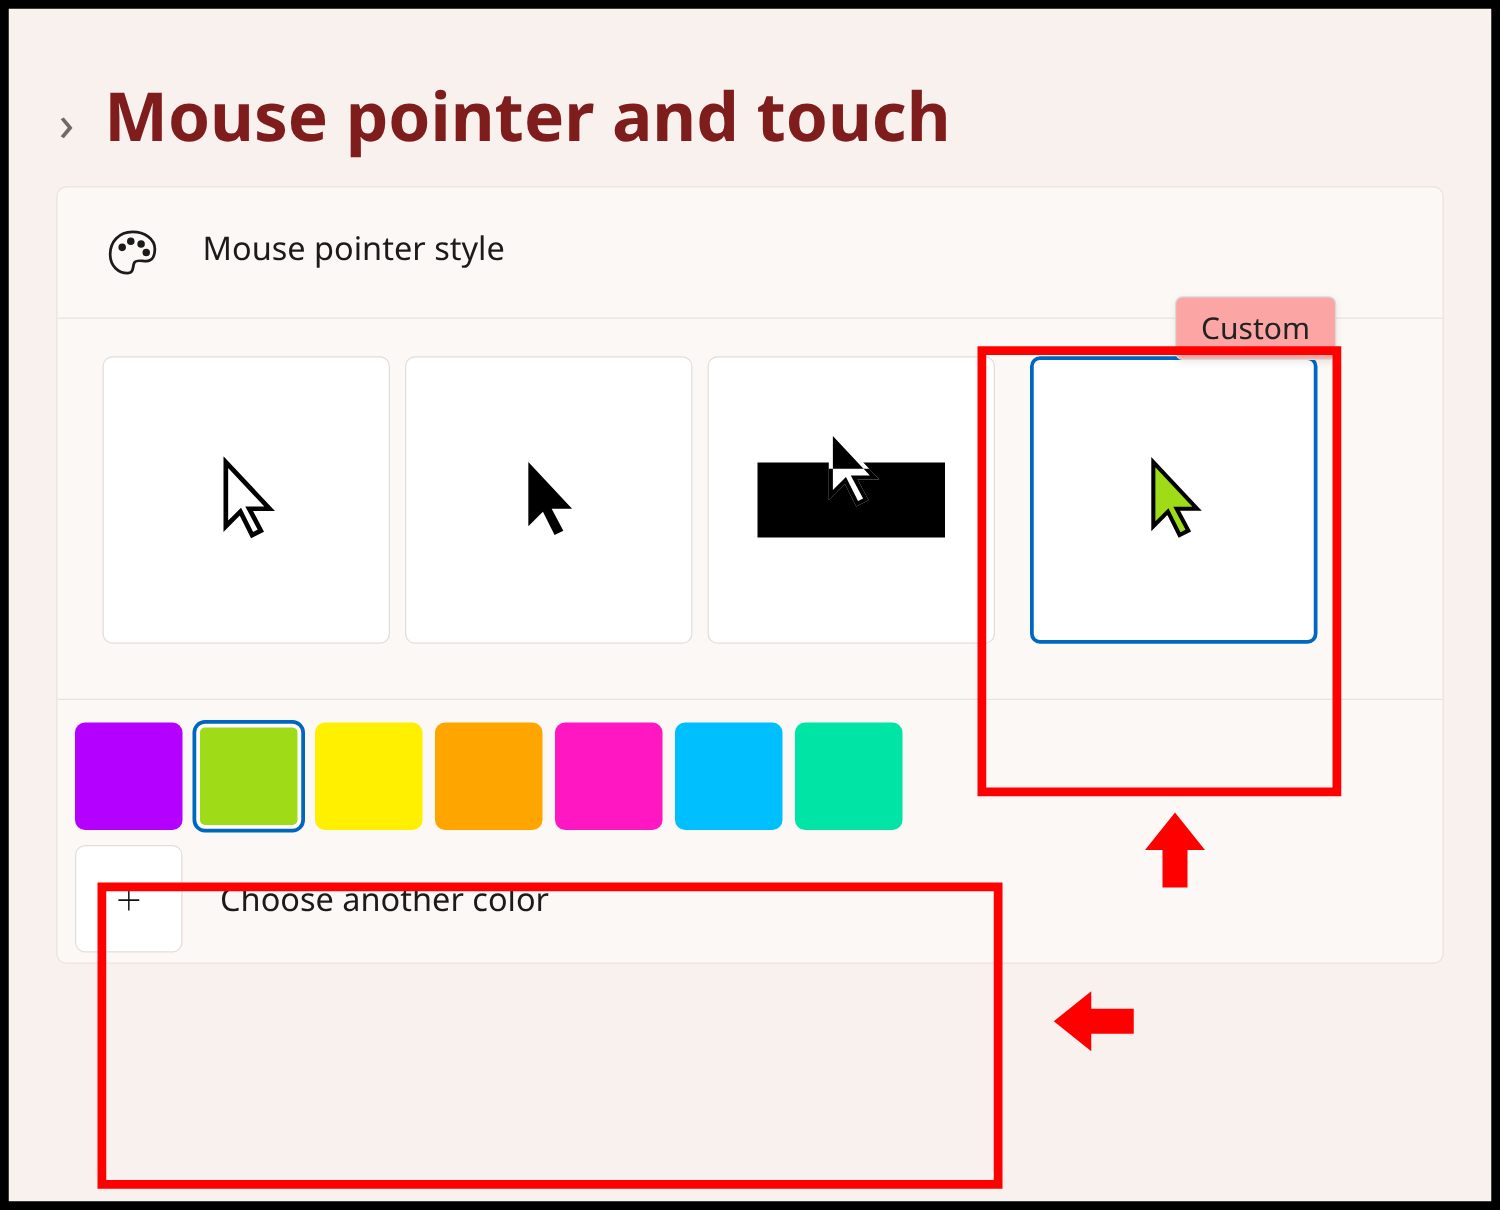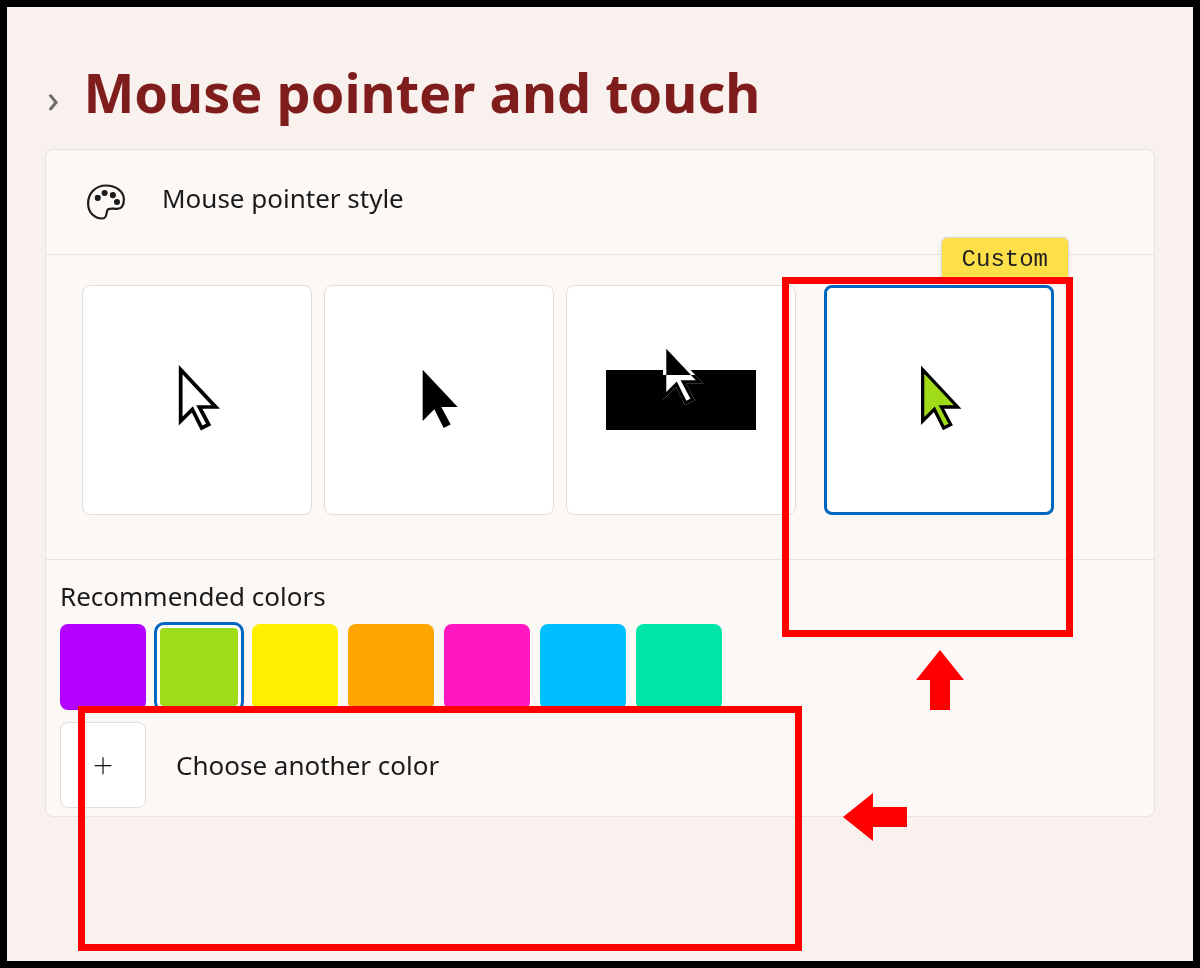--- a/index.html
+++ b/index.html
@@ -94,29 +94,28 @@
     padding-top: 0;
     position: relative;
   }
   .inverted-bg .cursor-svg {
     position: absolute; top: -30px;
   }
 
   .tooltip {
     position: absolute;
     top: -51px; right: -18px;
-    background: #fde047;
+    background: #fca5a5;
     border: 1px solid #d9d9d9;
     border-radius: 6px;
     padding: 8px 20px;
     font-size: 24px;
     color: #222;
     box-shadow: 0 2px 6px rgba(0,0,0,0.08);
     z-index: 3;
-    font-family: Liberation Mono, monospace;
   }
 
   .colors-section {
     padding: 18px 14px 8px 14px;
   }
   .colors-title {
     font-size: 26px;
     color: #1b1b1b;
     margin-bottom: 10px;
   }
@@ -228,21 +227,20 @@
       <div class="style-option selected custom-slot">
         <div class="tooltip">Custom</div>
         <svg class="cursor-svg" viewBox="0 0 24 30">
           <path d="M5 2 L5 24 L10 19 L14 27 L17 25.5 L13 18 L20 18 Z" stroke="#000" stroke-width="1.4" fill="#9fdc17"></path>
         </svg>
       </div>
 
     </div>
 
     <div class="colors-section">
-      <div class="colors-title">Recommended colors</div>
       <div class="swatch-row" id="swatch-row">
           <div class="swatch" style="background: rgb(180, 0, 255);"></div>
           <div class="swatch selected" style="background: rgb(159, 220, 23);"></div>
           <div class="swatch" style="background: rgb(255, 240, 0);"></div>
           <div class="swatch" style="background: rgb(255, 165, 0);"></div>
           <div class="swatch" style="background: rgb(255, 23, 193);"></div>
           <div class="swatch" style="background: rgb(0, 191, 255);"></div>
           <div class="swatch" style="background: rgb(0, 229, 166);"></div>
         </div>
       <div class="choose-row">

